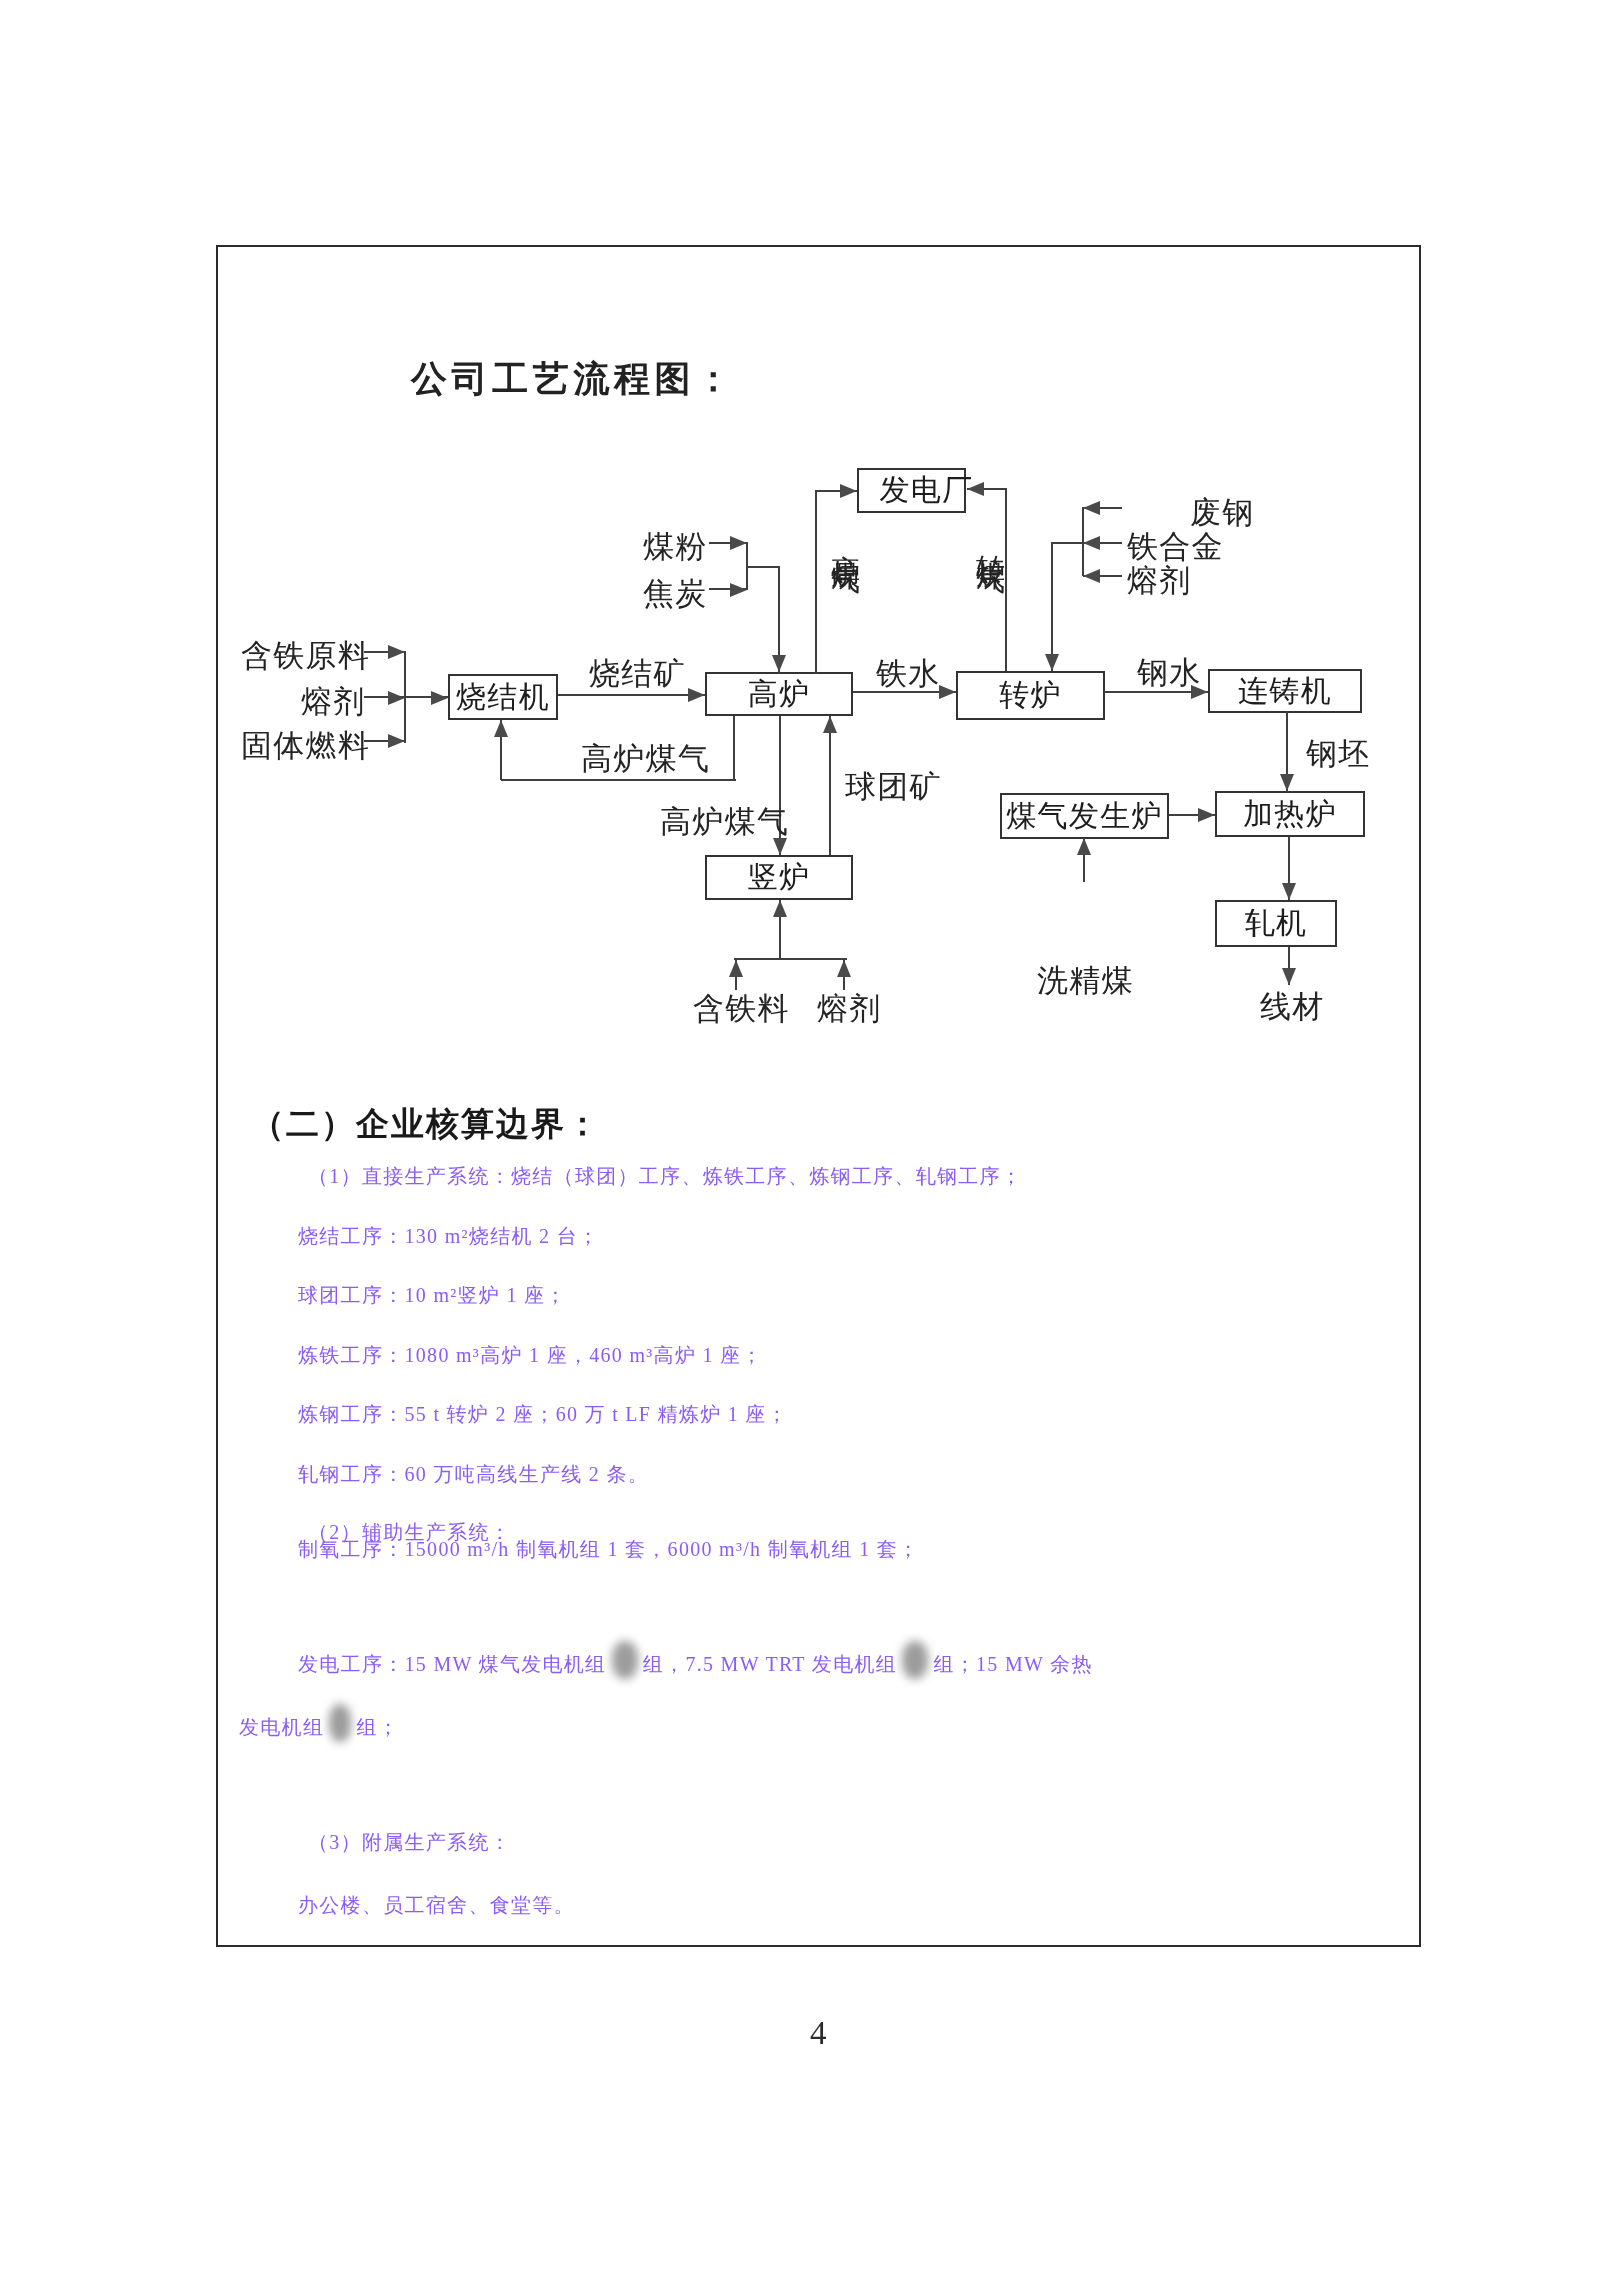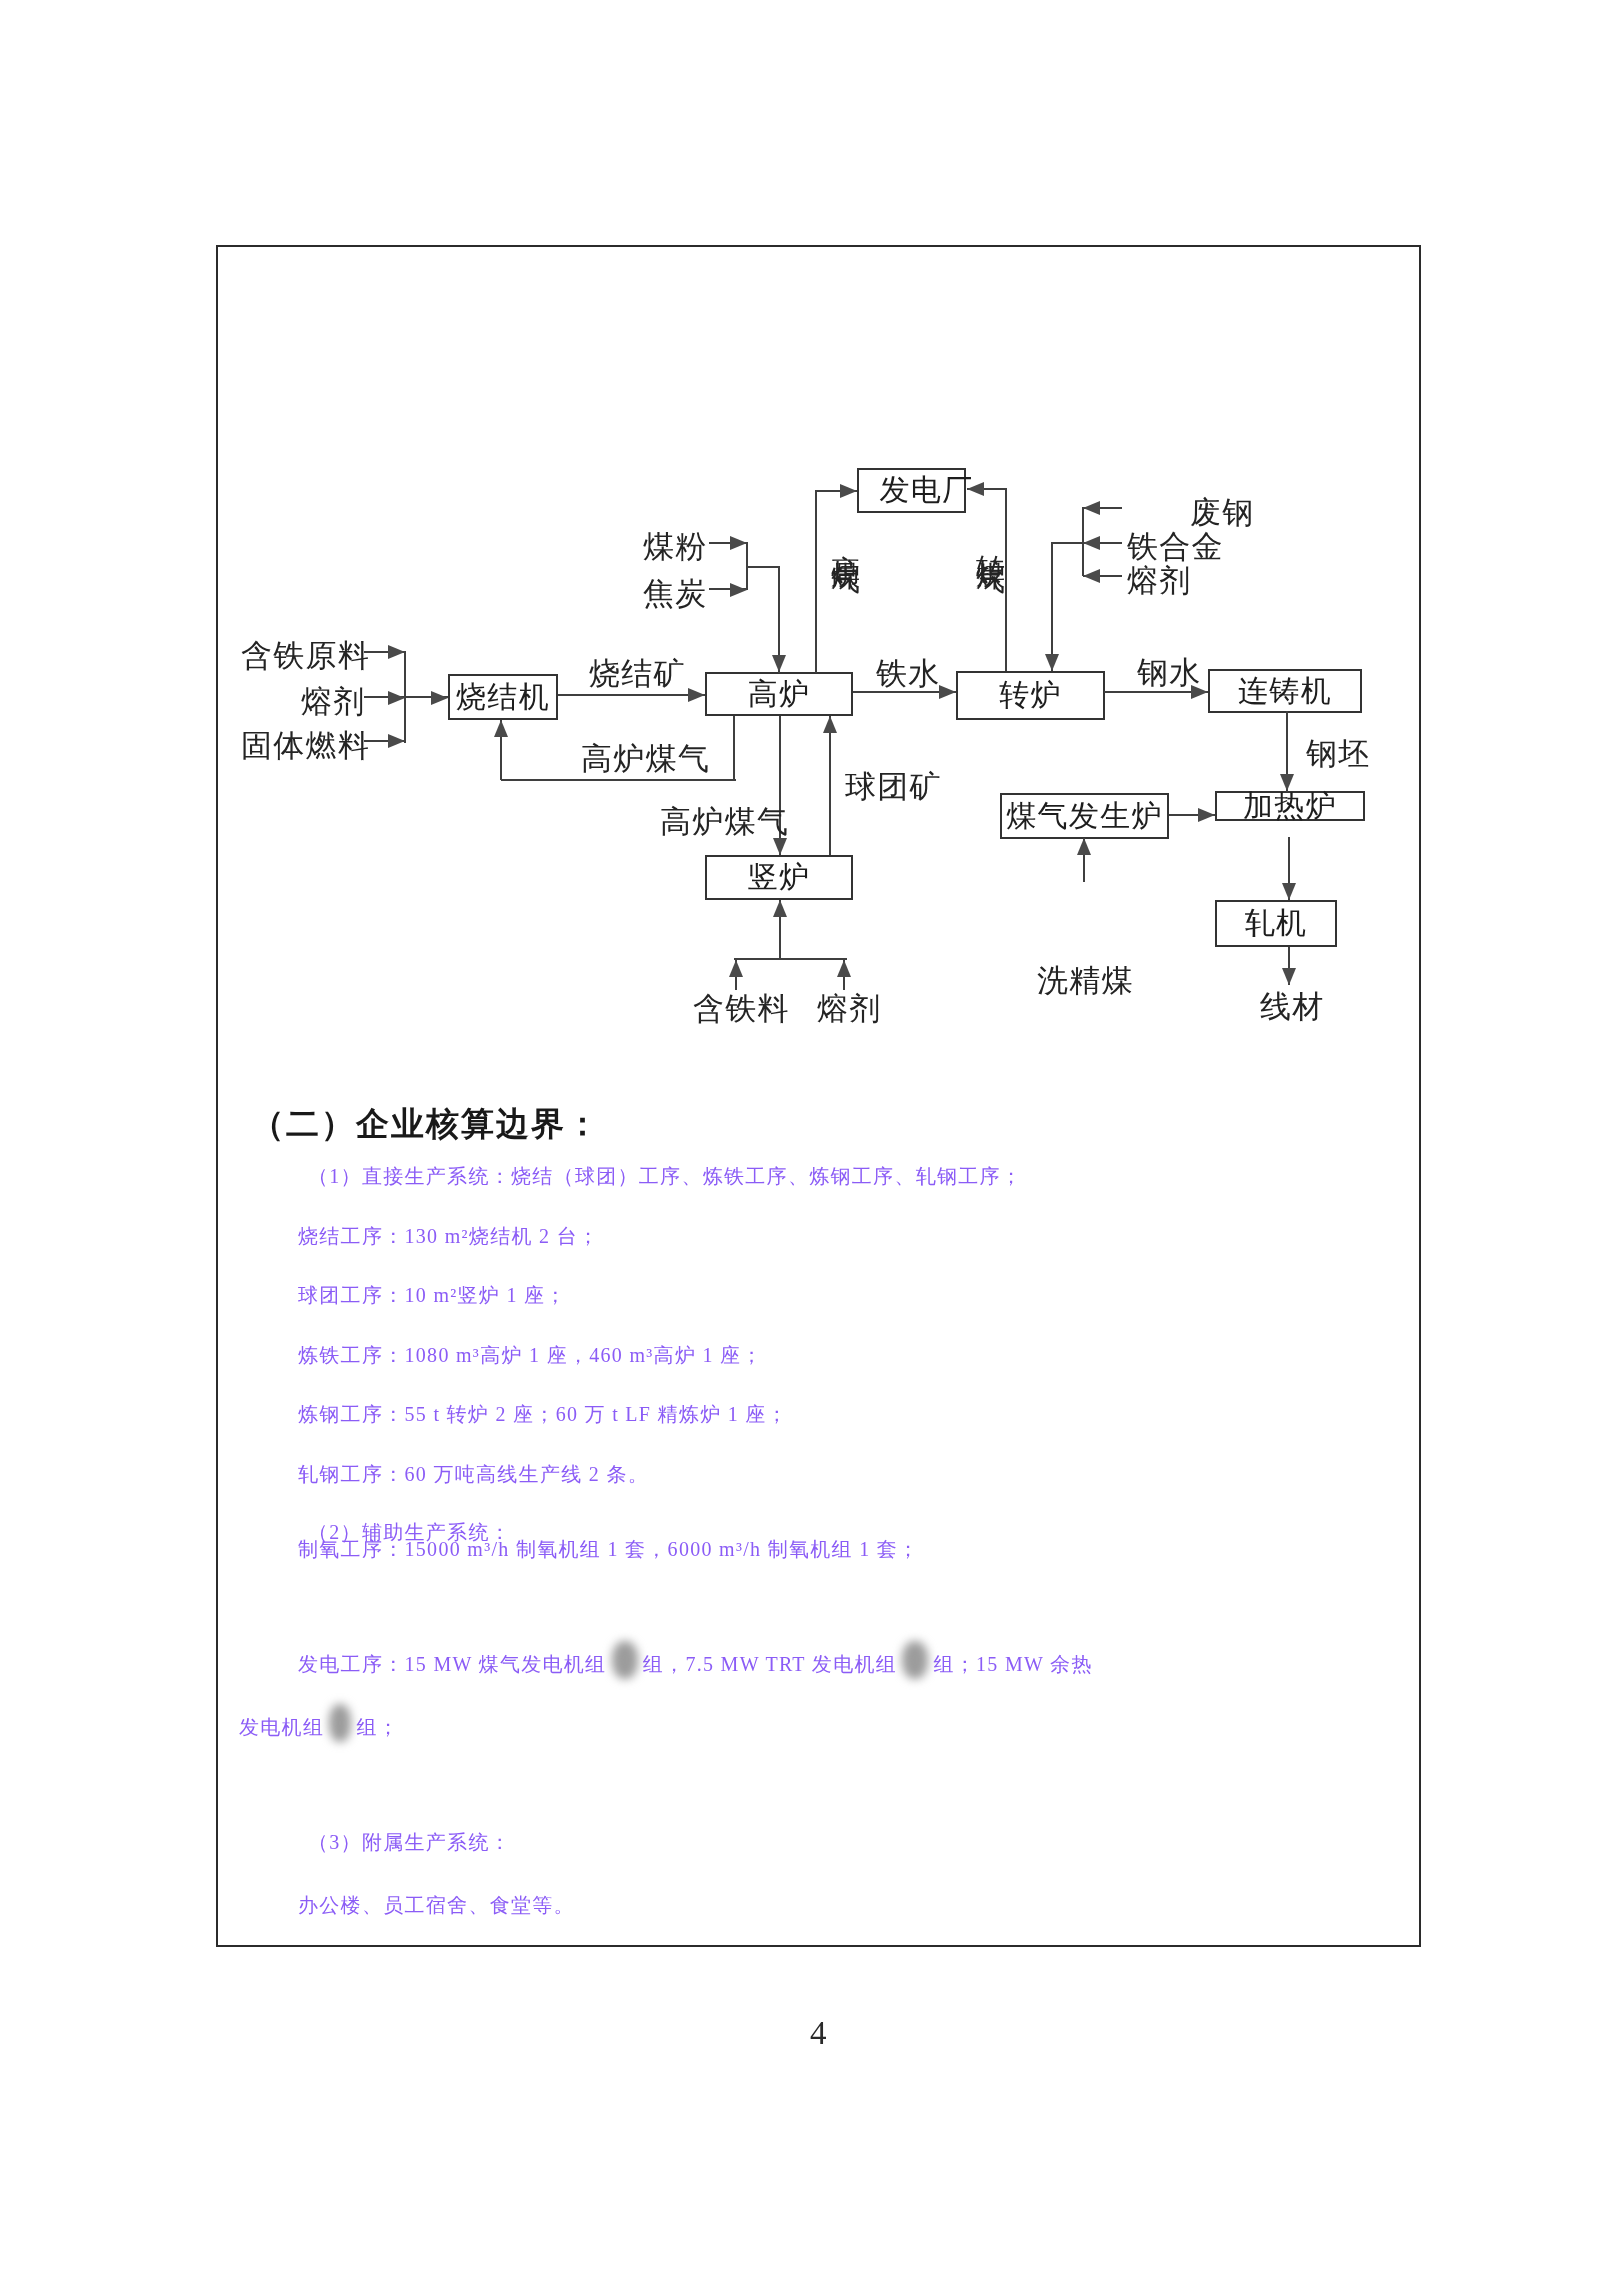--- a/index.html
+++ b/index.html
@@ -31,20 +31,21 @@
         filter:blur(4.6px);vertical-align:-7.9px;margin:0 5.2px;}
   .blob.small{width:22px;}
   .page-num{position:absolute;left:810px;top:2015px;font-size:33px;color:#2a2a2a;}
 </style>
 </head>
 <body>
 
 <div class="page">
   <div class="frame"></div>
 
+  <div class="doc-title">公司工艺流程图：</div>
 
   <div>
 
     <div class="fbox" style="left:857px;top:468px;width:109px;height:45px;padding-left:30px;">
         <span>发电厂</span>
       </div>
     <div class="fbox" style="left:448px;top:674px;width:110px;height:46px;">
         <span>烧结机</span>
       </div>
     <div class="fbox" style="left:705px;top:672px;width:148px;height:44px;">
@@ -52,21 +53,21 @@
       </div>
     <div class="fbox" style="left:956px;top:671px;width:149px;height:49px;">
         <span>转炉</span>
       </div>
     <div class="fbox" style="left:1208px;top:669px;width:154px;height:44px;">
         <span>连铸机</span>
       </div>
     <div class="fbox" style="left:1000px;top:793px;width:169px;height:46px;">
         <span>煤气发生炉</span>
       </div>
-    <div class="fbox" style="left:1215px;top:791px;width:150px;height:30px;">
+    <div class="fbox" style="left:1215px;top:791px;width:150px;height:46px;">
         <span>加热炉</span>
       </div>
     <div class="fbox" style="left:1215px;top:900px;width:122px;height:47px;">
         <span>轧机</span>
       </div>
     <div class="fbox" style="left:705px;top:855px;width:148px;height:45px;">
         <span>竖炉</span>
       </div>
 
     <i class="hl" style="left:364px;top:651px;width:41px;"></i>

